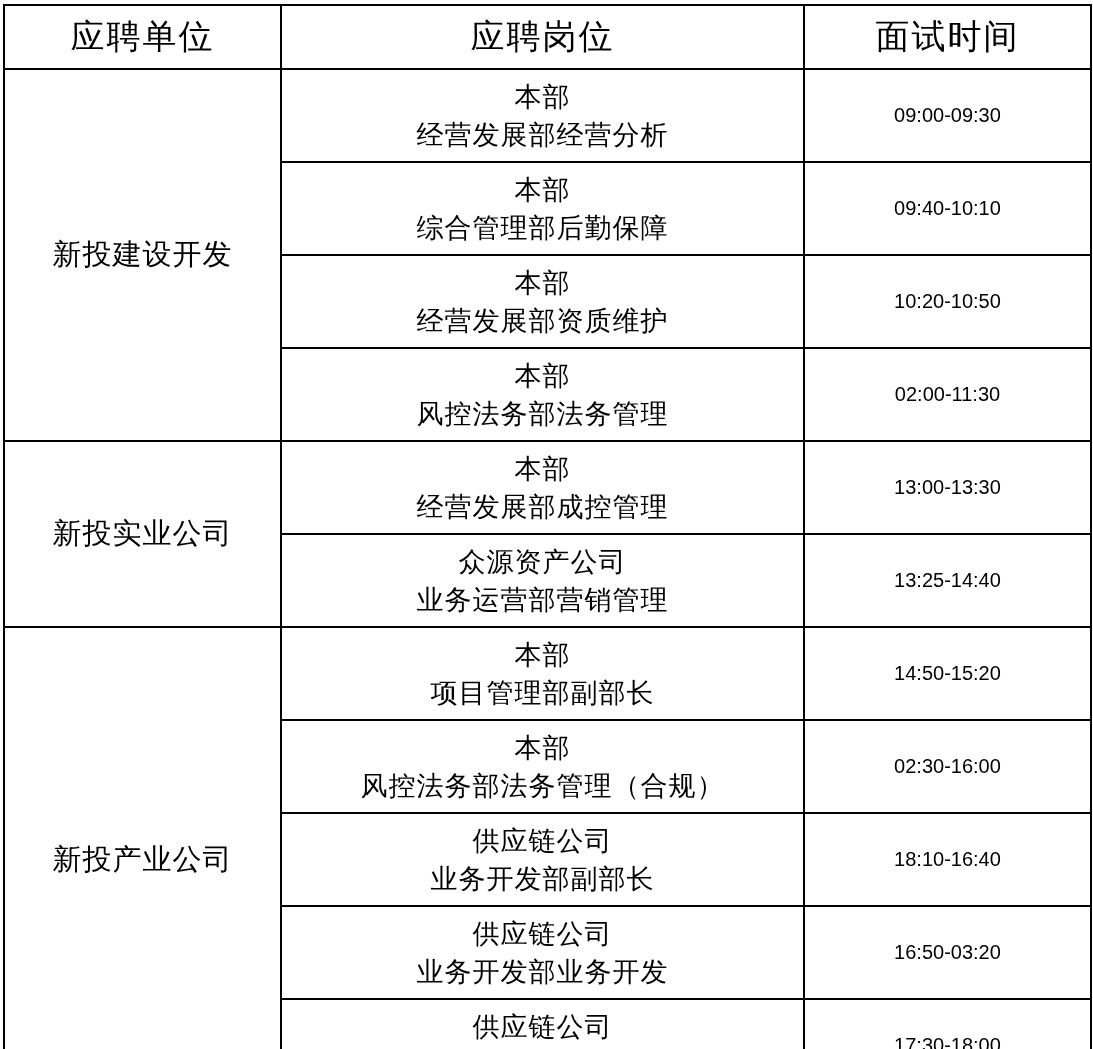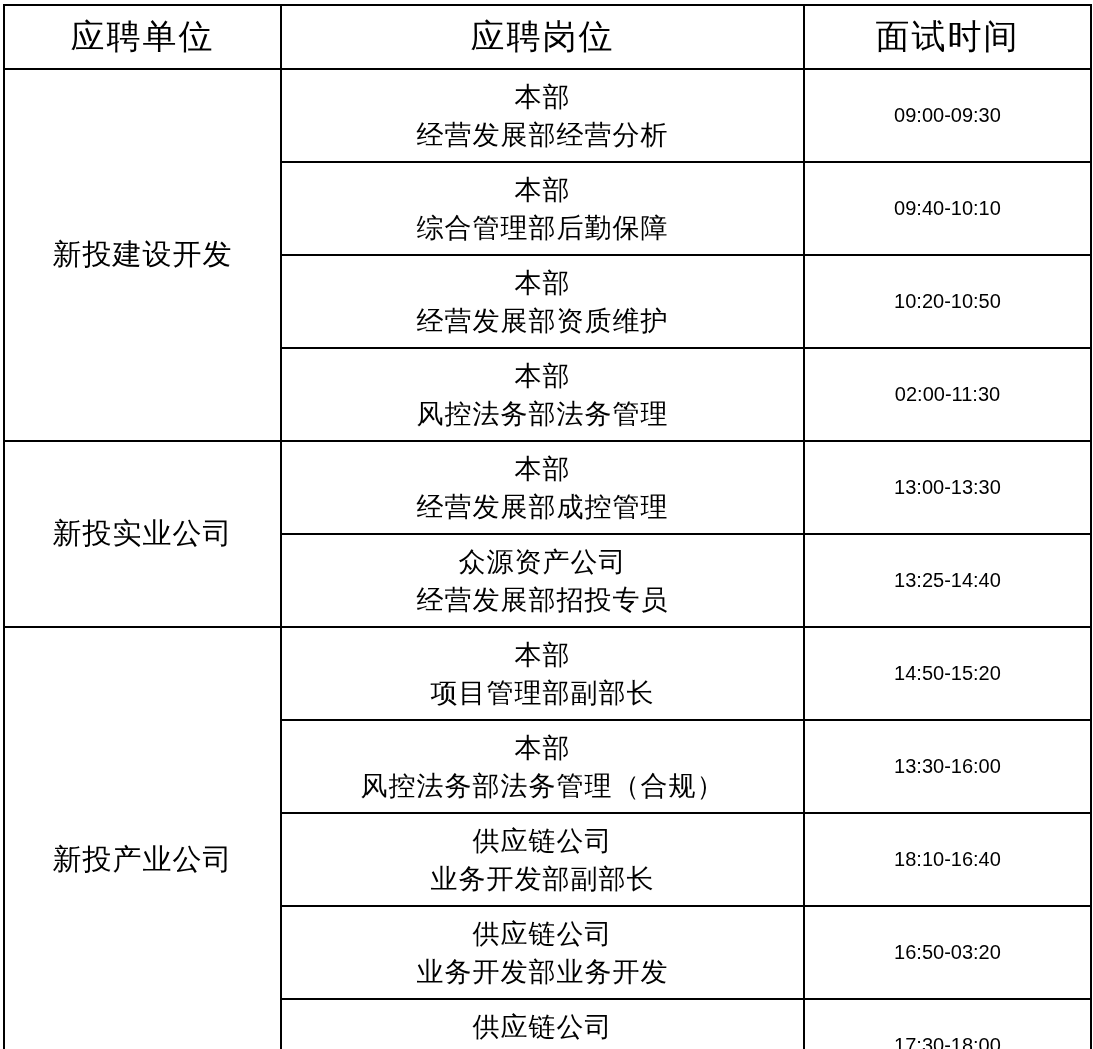--- a/index.html
+++ b/index.html
@@ -119,39 +119,39 @@
         <td class="unit-cell" rowspan="2">新投实业公司</td>
         <td class="post-cell">
           <span class="line1">本部</span>
           <span class="line2">经营发展部成控管理</span>
         </td>
         <td class="time-cell">13:00-13:30</td>
       </tr>
       <tr class="row-h2">
         <td class="post-cell">
           <span class="line1">众源资产公司</span>
-          <span class="line2">经营发展部招投专员</span>
+          <span class="line2">业务运营部营销管理</span>
         </td>
         <td class="time-cell">13:25-14:40</td>
       </tr>
 
       <tr class="row-h2">
         <td class="unit-cell" rowspan="5">新投产业公司</td>
         <td class="post-cell">
           <span class="line1">本部</span>
           <span class="line2">项目管理部副部长</span>
         </td>
         <td class="time-cell">14:50-15:20</td>
       </tr>
       <tr class="row-h2">
         <td class="post-cell">
           <span class="line1">本部</span>
           <span class="line2">风控法务部法务管理（合规）</span>
         </td>
-        <td class="time-cell">13:30-16:00</td>
+        <td class="time-cell">02:30-16:00</td>
       </tr>
       <tr class="row-h2">
         <td class="post-cell">
           <span class="line1">供应链公司</span>
           <span class="line2">业务开发部副部长</span>
         </td>
         <td class="time-cell">18:10-16:40</td>
       </tr>
       <tr class="row-h2">
         <td class="post-cell">

